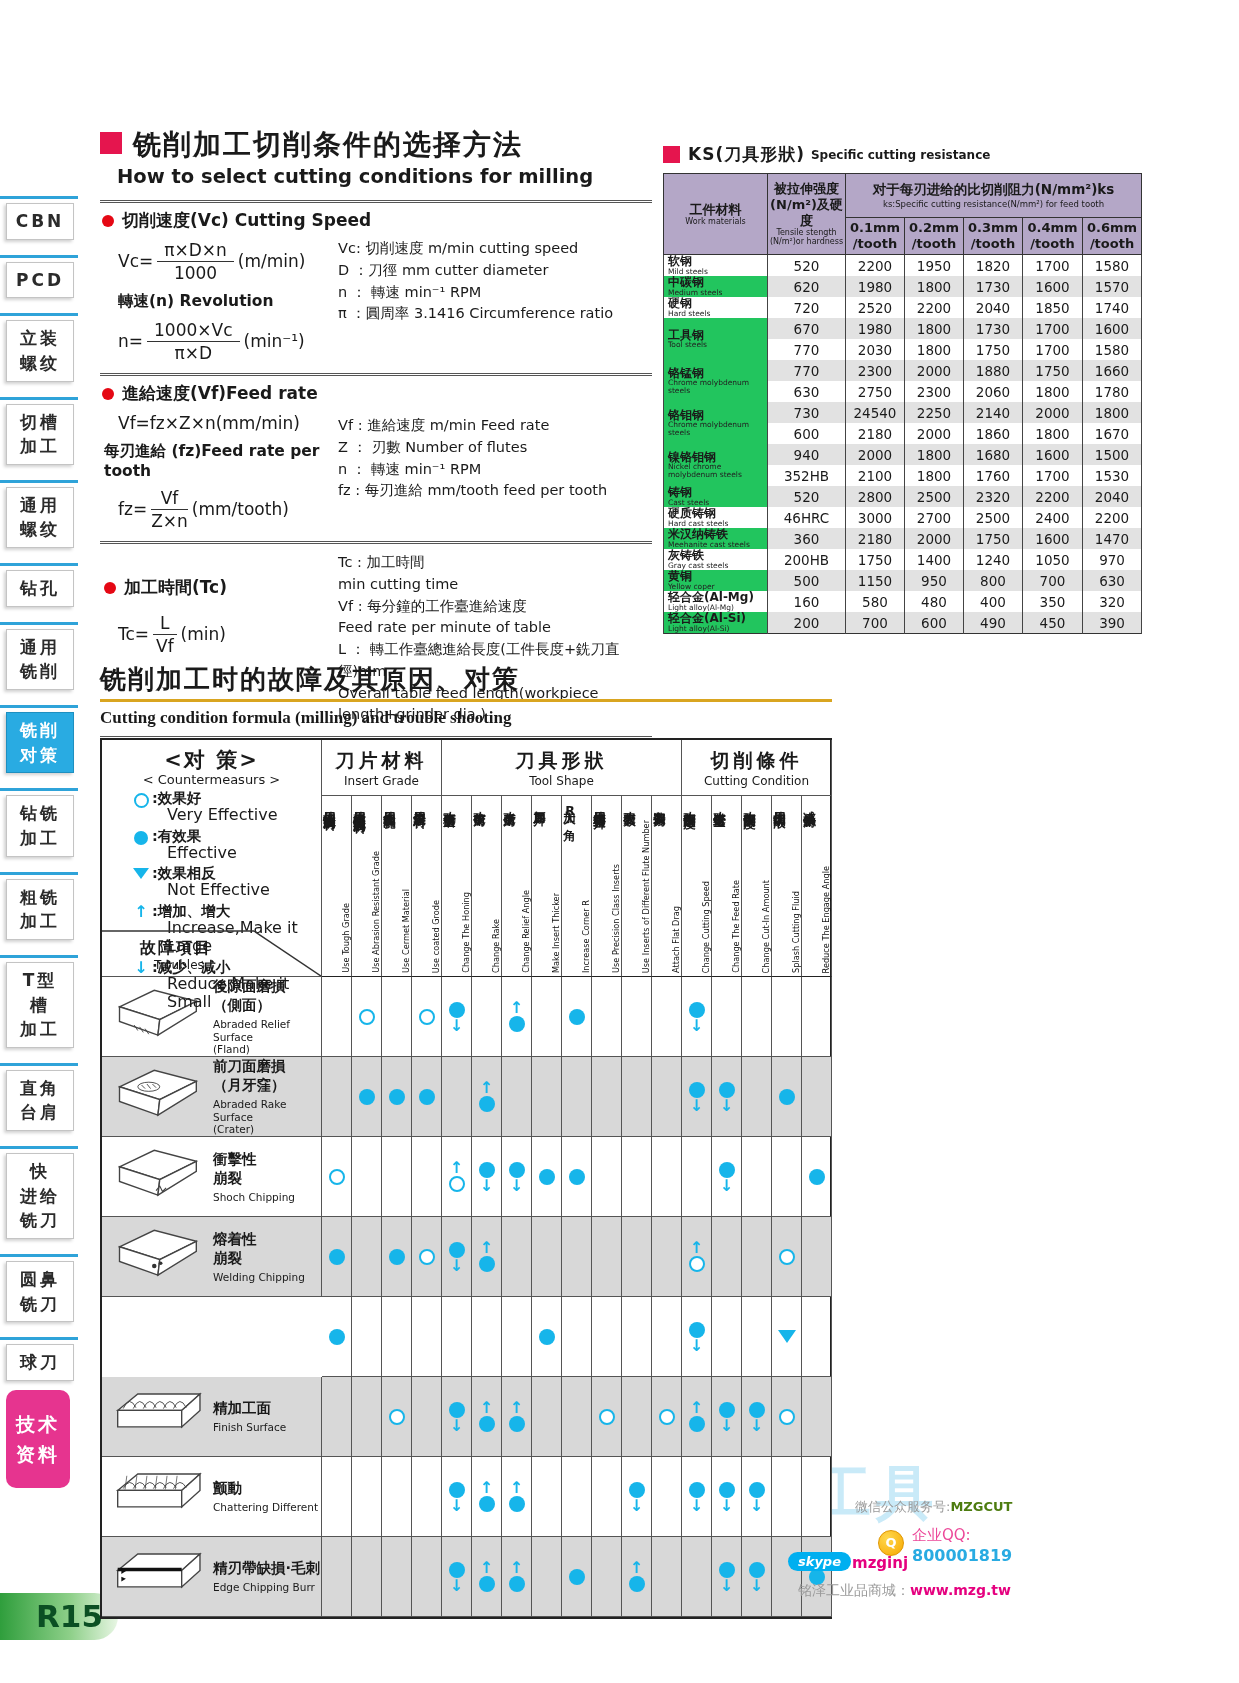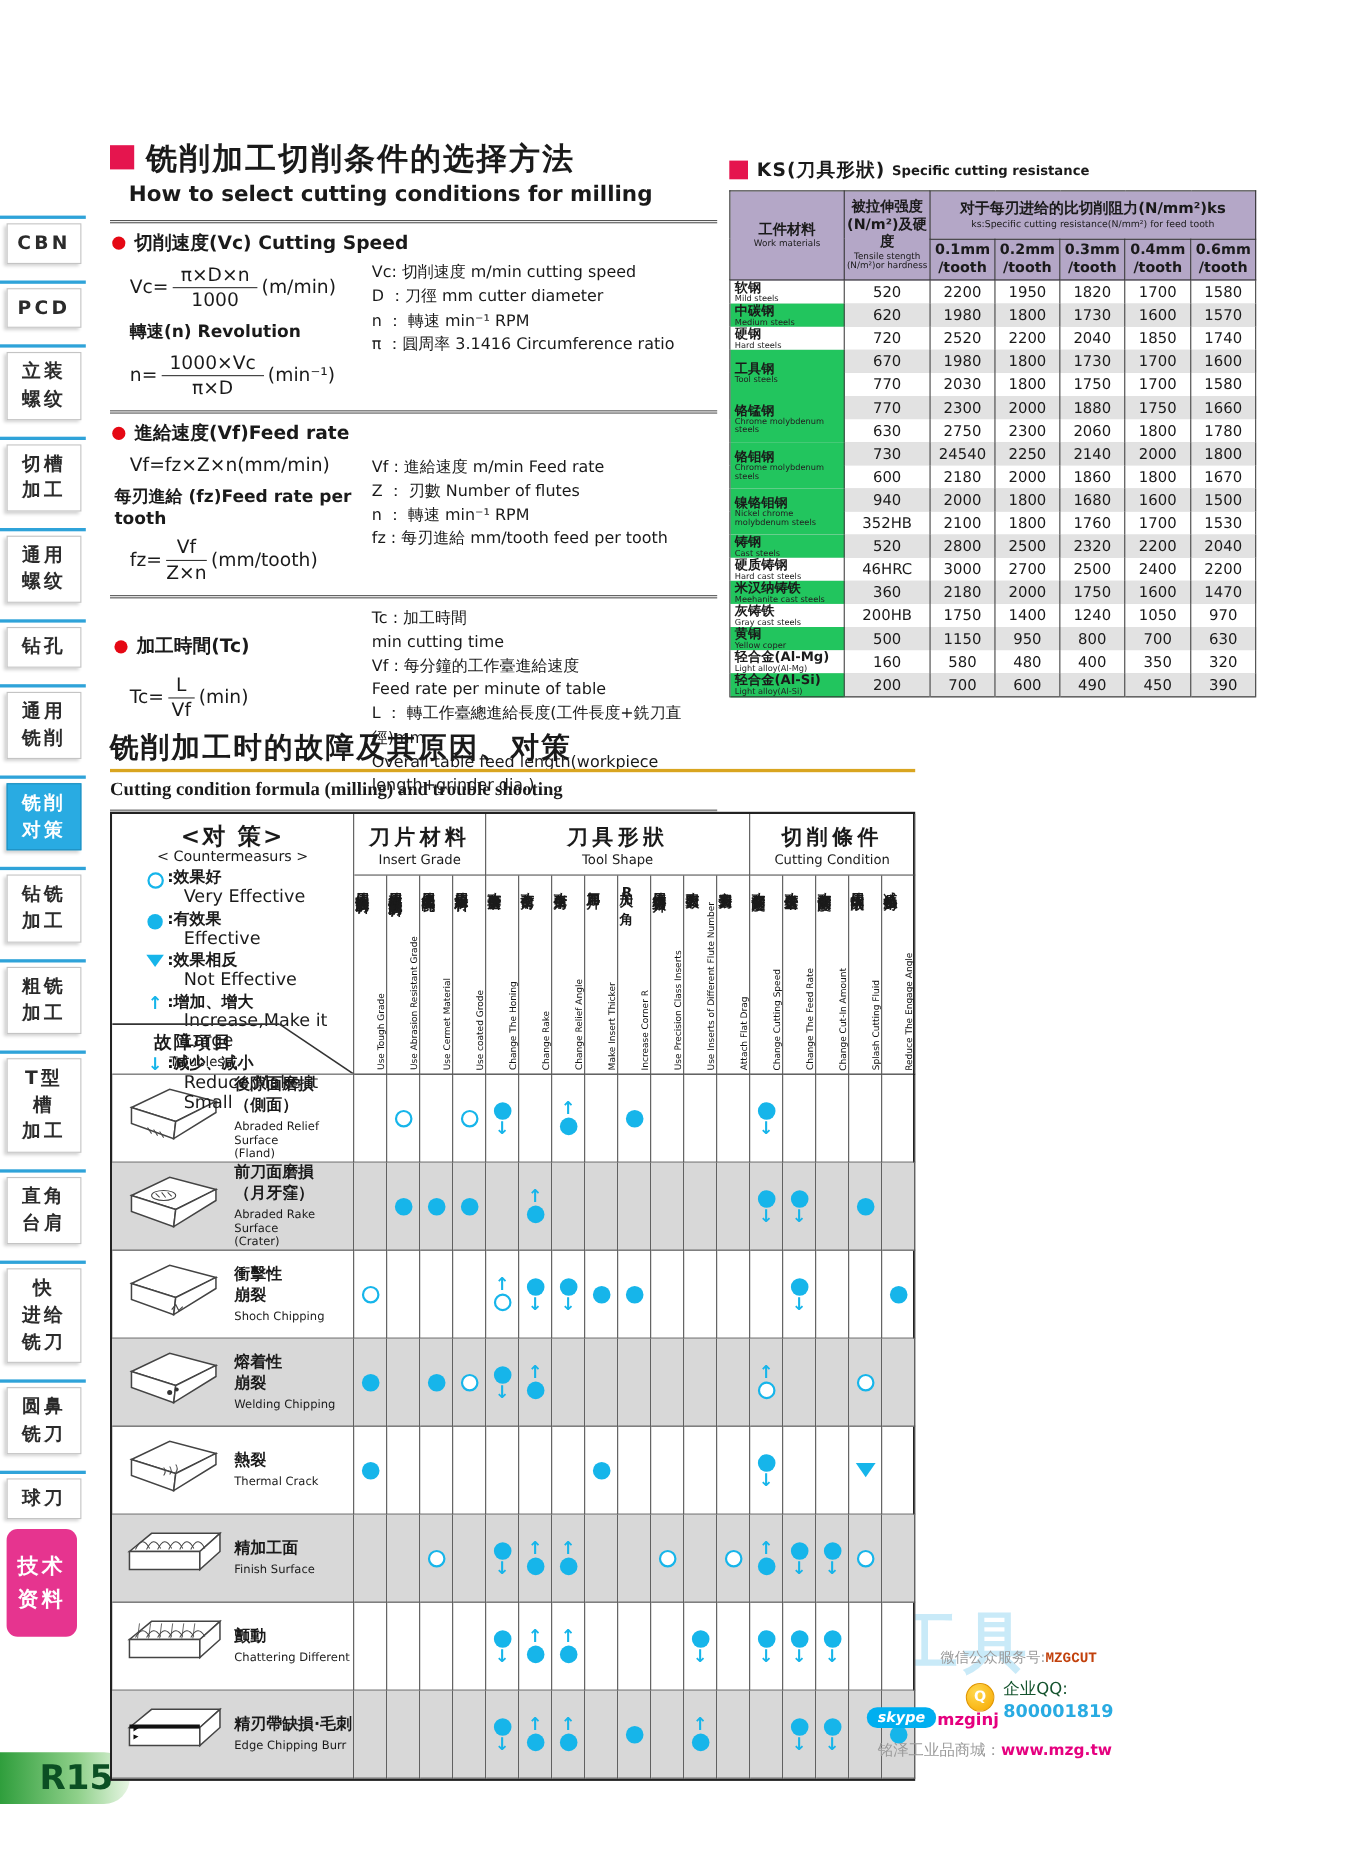--- a/index.html
+++ b/index.html
@@ -107,25 +107,25 @@
   .rtext .rcn{font-size:14.5px;font-weight:bold;line-height:1.3;}
   .rtext .ren{font-size:10.5px;line-height:1.2;margin-top:3px;}
   .mcell{display:flex;flex-direction:column;align-items:center;justify-content:center;gap:2px;}
   .shade{background:#d8d8d8;}
   
   .wm1{position:absolute;left:120px;top:770px;font-size:95px;font-weight:bold;color:rgba(41,171,226,0.16);letter-spacing:6px;white-space:nowrap;}
   .wm2{position:absolute;left:530px;top:1455px;font-size:58px;font-weight:bold;color:rgba(41,171,226,0.25);letter-spacing:4px;white-space:nowrap;}
   
   #contact{position:absolute;left:770px;top:1490px;width:465px;height:190px;font-size:13px;}
   #contact .l1{position:absolute;left:85px;top:8px;color:#9a9a9a;}
-  #contact .l1 b{color:#c2410c;font-family:Liberation Mono, monospace;}
+  #contact .l1 b{color:#4d7c0f;}
   #contact .qqicon{position:absolute;left:108px;top:40px;width:24px;height:24px;border-radius:50%;
       background:radial-gradient(circle at 35% 30%,#ffd84d,#f7a800);border:1px solid #e09600;color:#fff;
       font-weight:bold;text-align:center;line-height:24px;font-size:13px;}
-  #contact .l2a{position:absolute;left:142px;top:36px;color:#14532d;font-size:15px;}
+  #contact .l2a{position:absolute;left:142px;top:36px;color:#ec4899;font-size:15px;}
   #contact .l2b{position:absolute;left:142px;top:56px;color:#29abe2;font-weight:bold;font-size:16px;}
   #contact .skype{position:absolute;left:18px;top:62px;background:#00aff0;color:#fff;font-style:italic;
       font-weight:bold;border-radius:10px;padding:2px 10px;font-size:13px;}
   #contact .l3{position:absolute;left:82px;top:64px;color:#e5007f;font-weight:bold;font-size:15px;}
   #contact .l4{position:absolute;left:28px;top:92px;color:#9a9a9a;font-size:14px;}
   #contact .l4 b{color:#e5007f;}
 </style>
 </head>
 <body>
 
@@ -951,36 +951,20 @@
         <div class="cell mcell shade" style="grid-area: 6 / 14;">
           <span class="arr">↑</span>
           <span class="dot o"></span>
         </div>
         <div class="cell mcell shade" style="grid-area: 6 / 15;"></div>
         <div class="cell mcell shade" style="grid-area: 6 / 16;"></div>
         <div class="cell mcell shade" style="grid-area: 6 / 17;">
           <span class="dot o"></span>
         </div>
         <div class="cell mcell shade" style="grid-area: 6 / 18;"></div>
-        <div class="cell rlabel" style="grid-area: 7 / 1;">
-          <div class="thumb"><svg width="104" height="64" viewBox="0 0 110 70">
-              <polygon points="14,26 52,8 98,20 58,40" fill="#fff" stroke="#444" stroke-width="1.5"></polygon>
-              <polygon points="14,26 14,42 56,57 58,40" fill="#fff" stroke="#444" stroke-width="1.5"></polygon>
-              <polygon points="98,20 98,31 56,57 58,40" fill="#fff" stroke="#444" stroke-width="1.5"></polygon>
-              <path d="M46,34 q3,4 0,8 M52,33 q3,4 0,8 M58,31 q3,4 0,8" fill="none" stroke="#444" stroke-width="1"></path>
-            </svg></div>
-          <div class="rtext">
-            <div class="rcn">
-              <div>熱裂</div>
-            </div>
-            <div class="ren">
-              <div>Thermal Crack</div>
-            </div>
-          </div>
-        </div>
         <div class="cell mcell" style="grid-area: 7 / 2;">
           <span class="dot f"></span>
         </div>
         <div class="cell mcell" style="grid-area: 7 / 3;"></div>
         <div class="cell mcell" style="grid-area: 7 / 4;"></div>
         <div class="cell mcell" style="grid-area: 7 / 5;"></div>
         <div class="cell mcell" style="grid-area: 7 / 6;"></div>
         <div class="cell mcell" style="grid-area: 7 / 7;"></div>
         <div class="cell mcell" style="grid-area: 7 / 8;"></div>
         <div class="cell mcell" style="grid-area: 7 / 9;">

